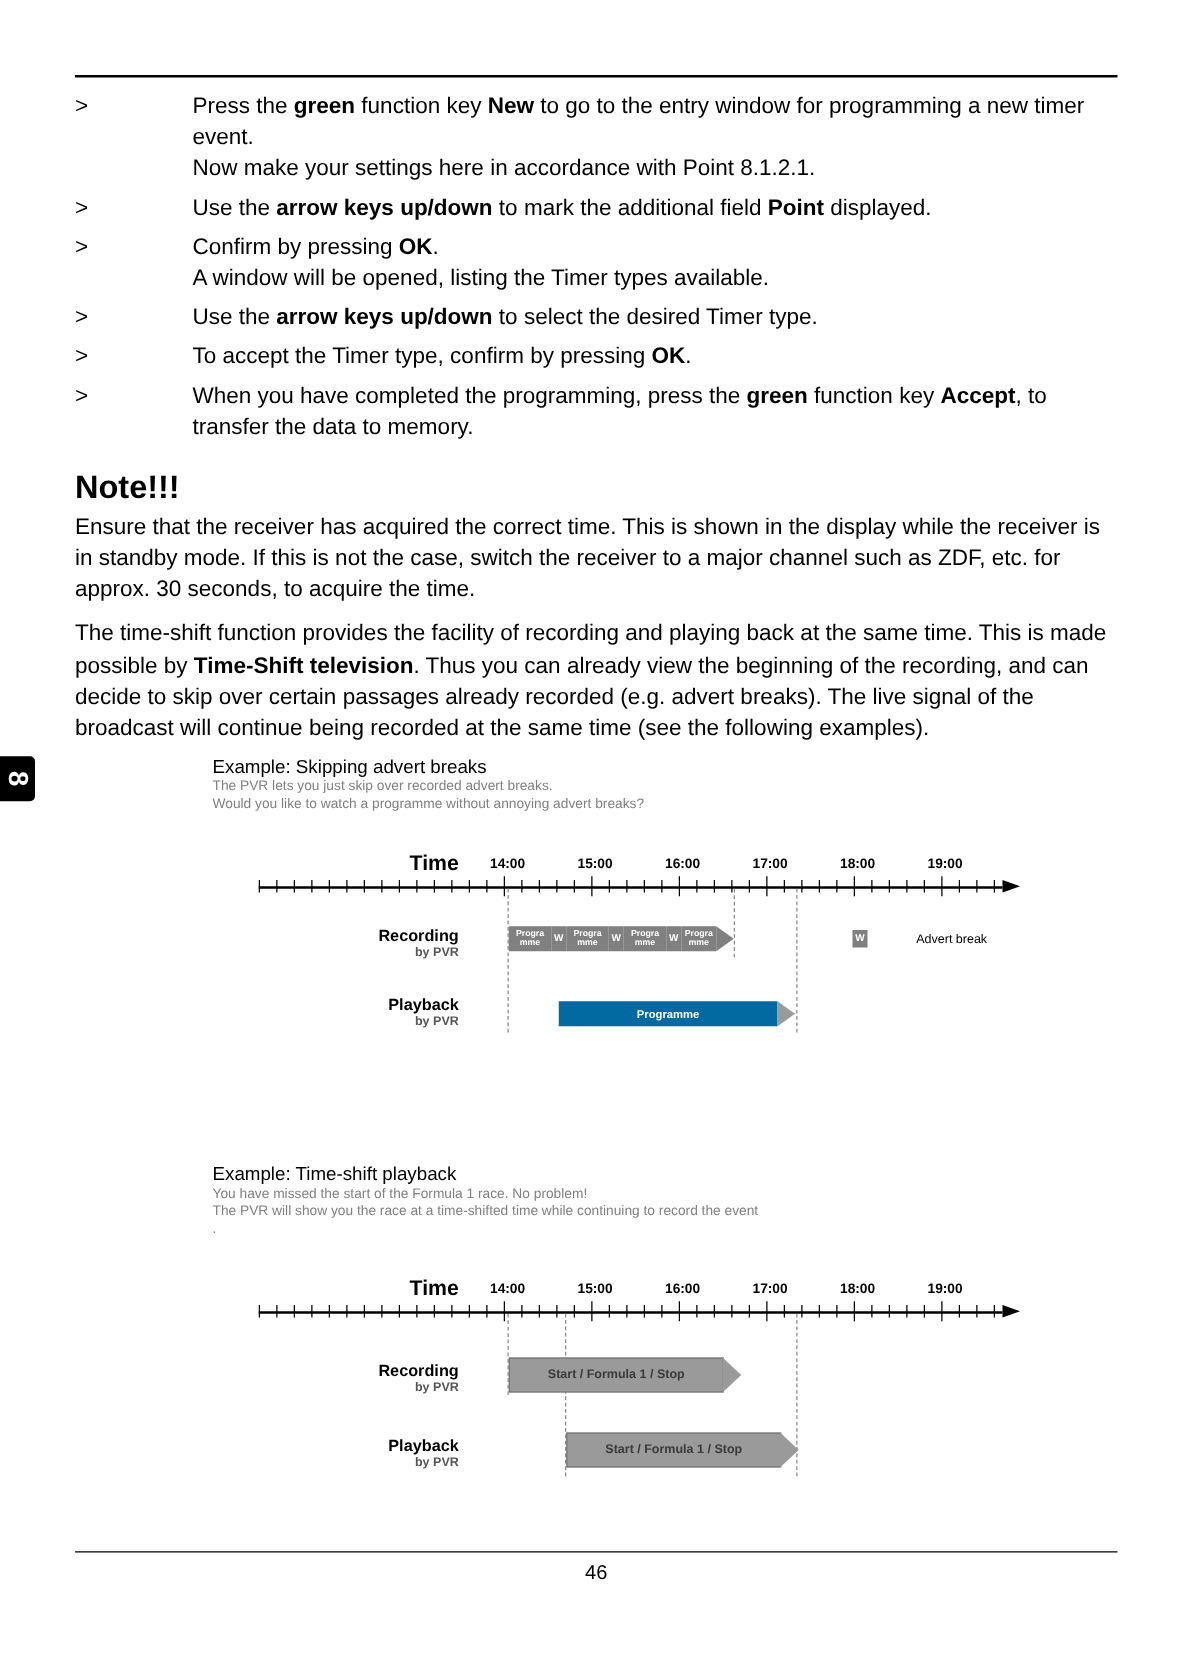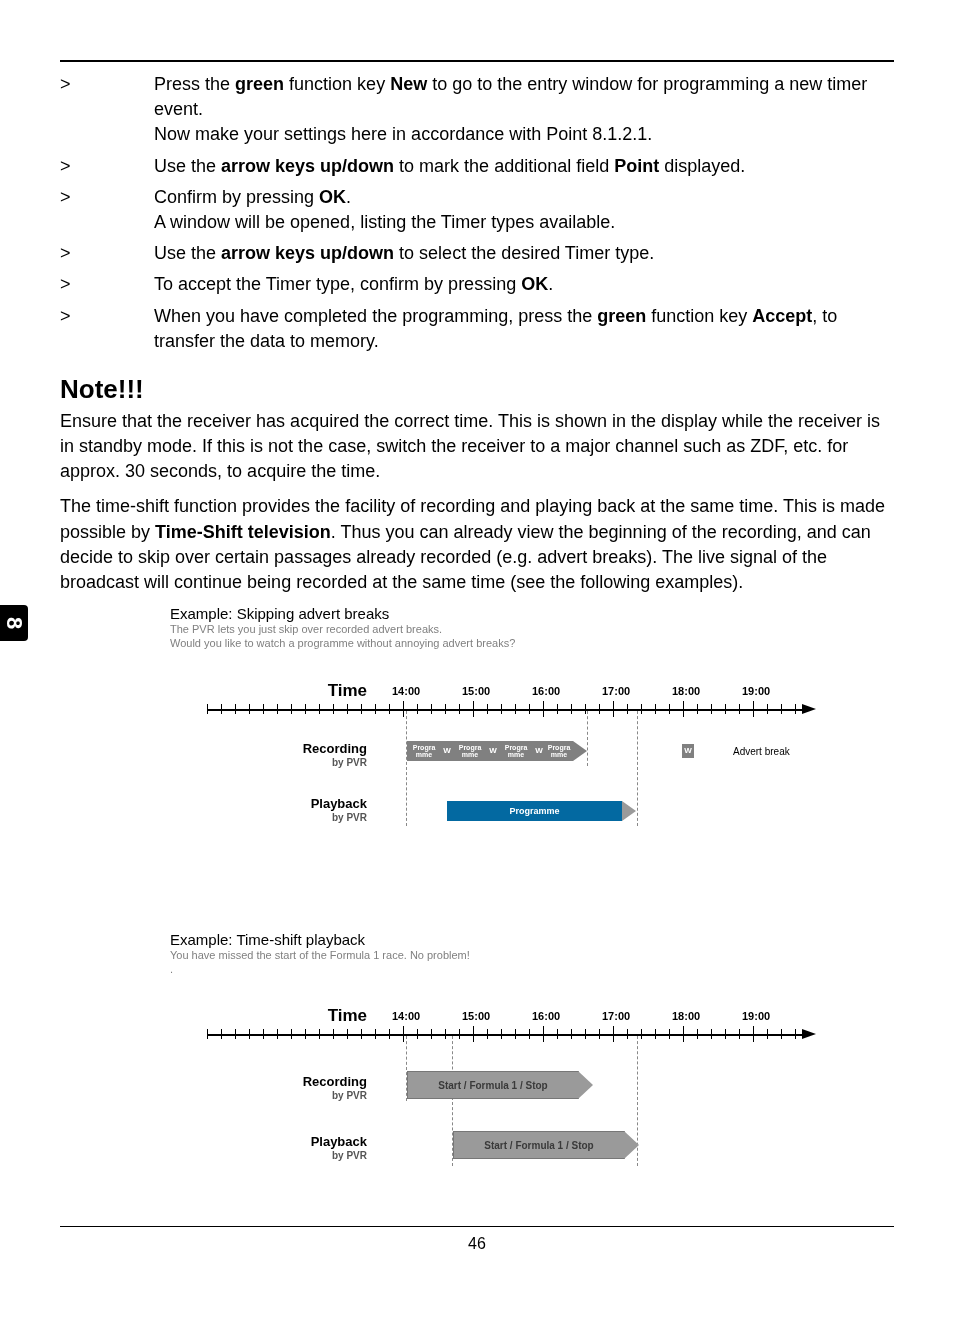--- a/index.html
+++ b/index.html
@@ -345,20 +345,21 @@
         </div>
       <div class="legend-text" style="left:492px;top:65px;margin-left:34px;">Advert break</div>
 
       <div class="seg-arrow" style="left:240px;top:120px;width:175px;">Programme</div>
     </div>
   </div>
 
   <div class="example-block" style="margin-top:50px;">
     <div class="ex-title">Example: Time-shift playback</div>
     <div class="ex-sub">You have missed the start of the Formula 1 race. No problem!</div>
+    <div class="ex-sub">The PVR will show you the race at a time-shifted time while continuing to record the event</div>
     <div class="ex-sub">.</div>
 
     <div class="diagram diagram2">
       <div class="row-label" style="left:0;top:0;width:160px;font-size:17px;">Time</div>
       <div class="row-label" style="left:0;top:68px;width:160px;font-size:13px;">Recording</div>
       <div class="row-label small" style="left:0;top:84px;width:160px;">by PVR</div>
       <div class="row-label" style="left:0;top:128px;width:160px;font-size:13px;">Playback</div>
       <div class="row-label small" style="left:0;top:144px;width:160px;">by PVR</div>
 
       <div class="time-label" style="left:185px;top:4px;">14:00</div>

